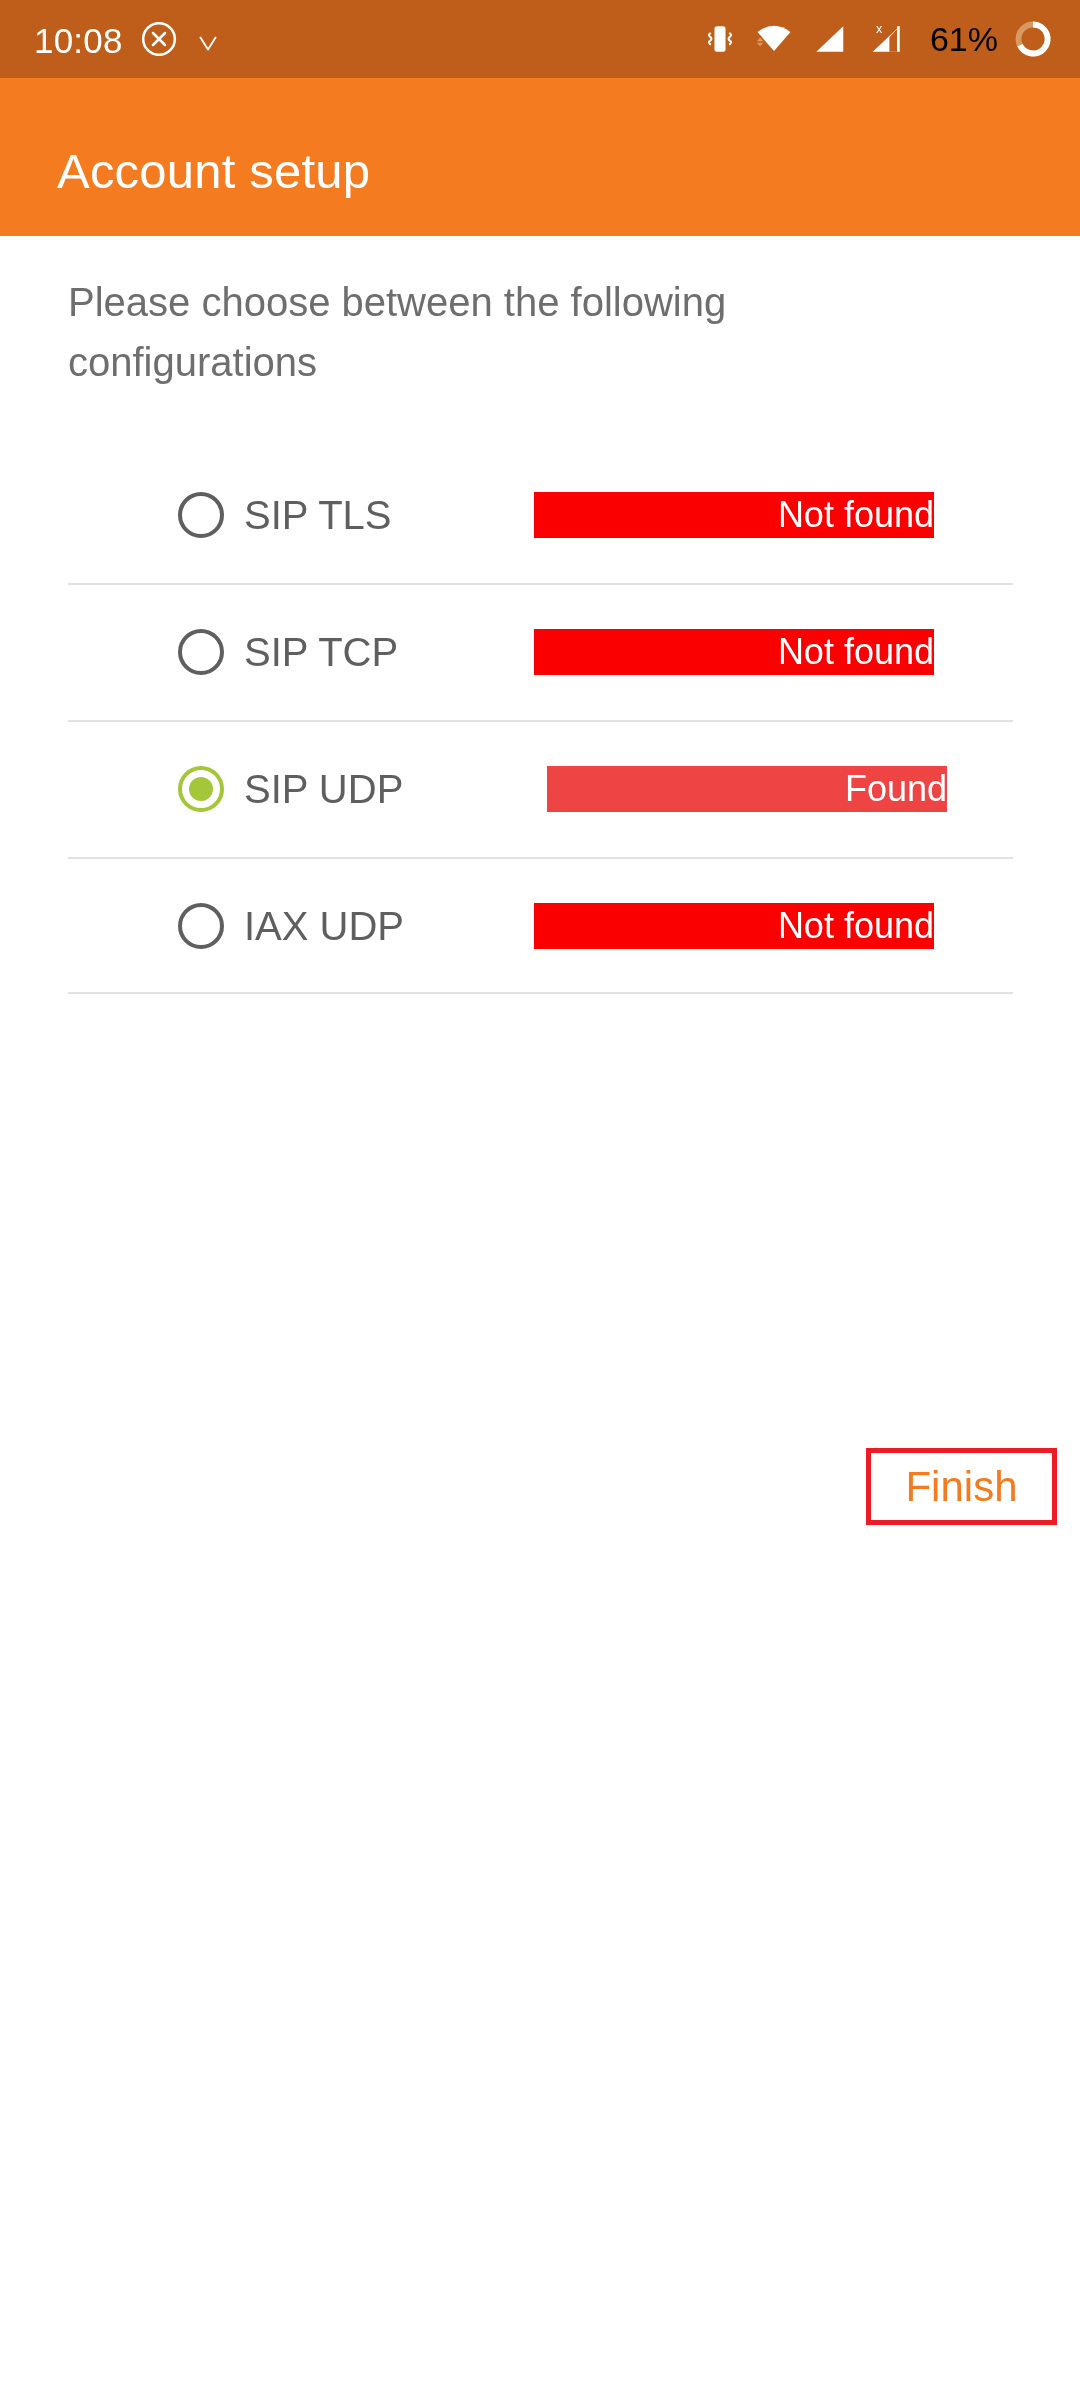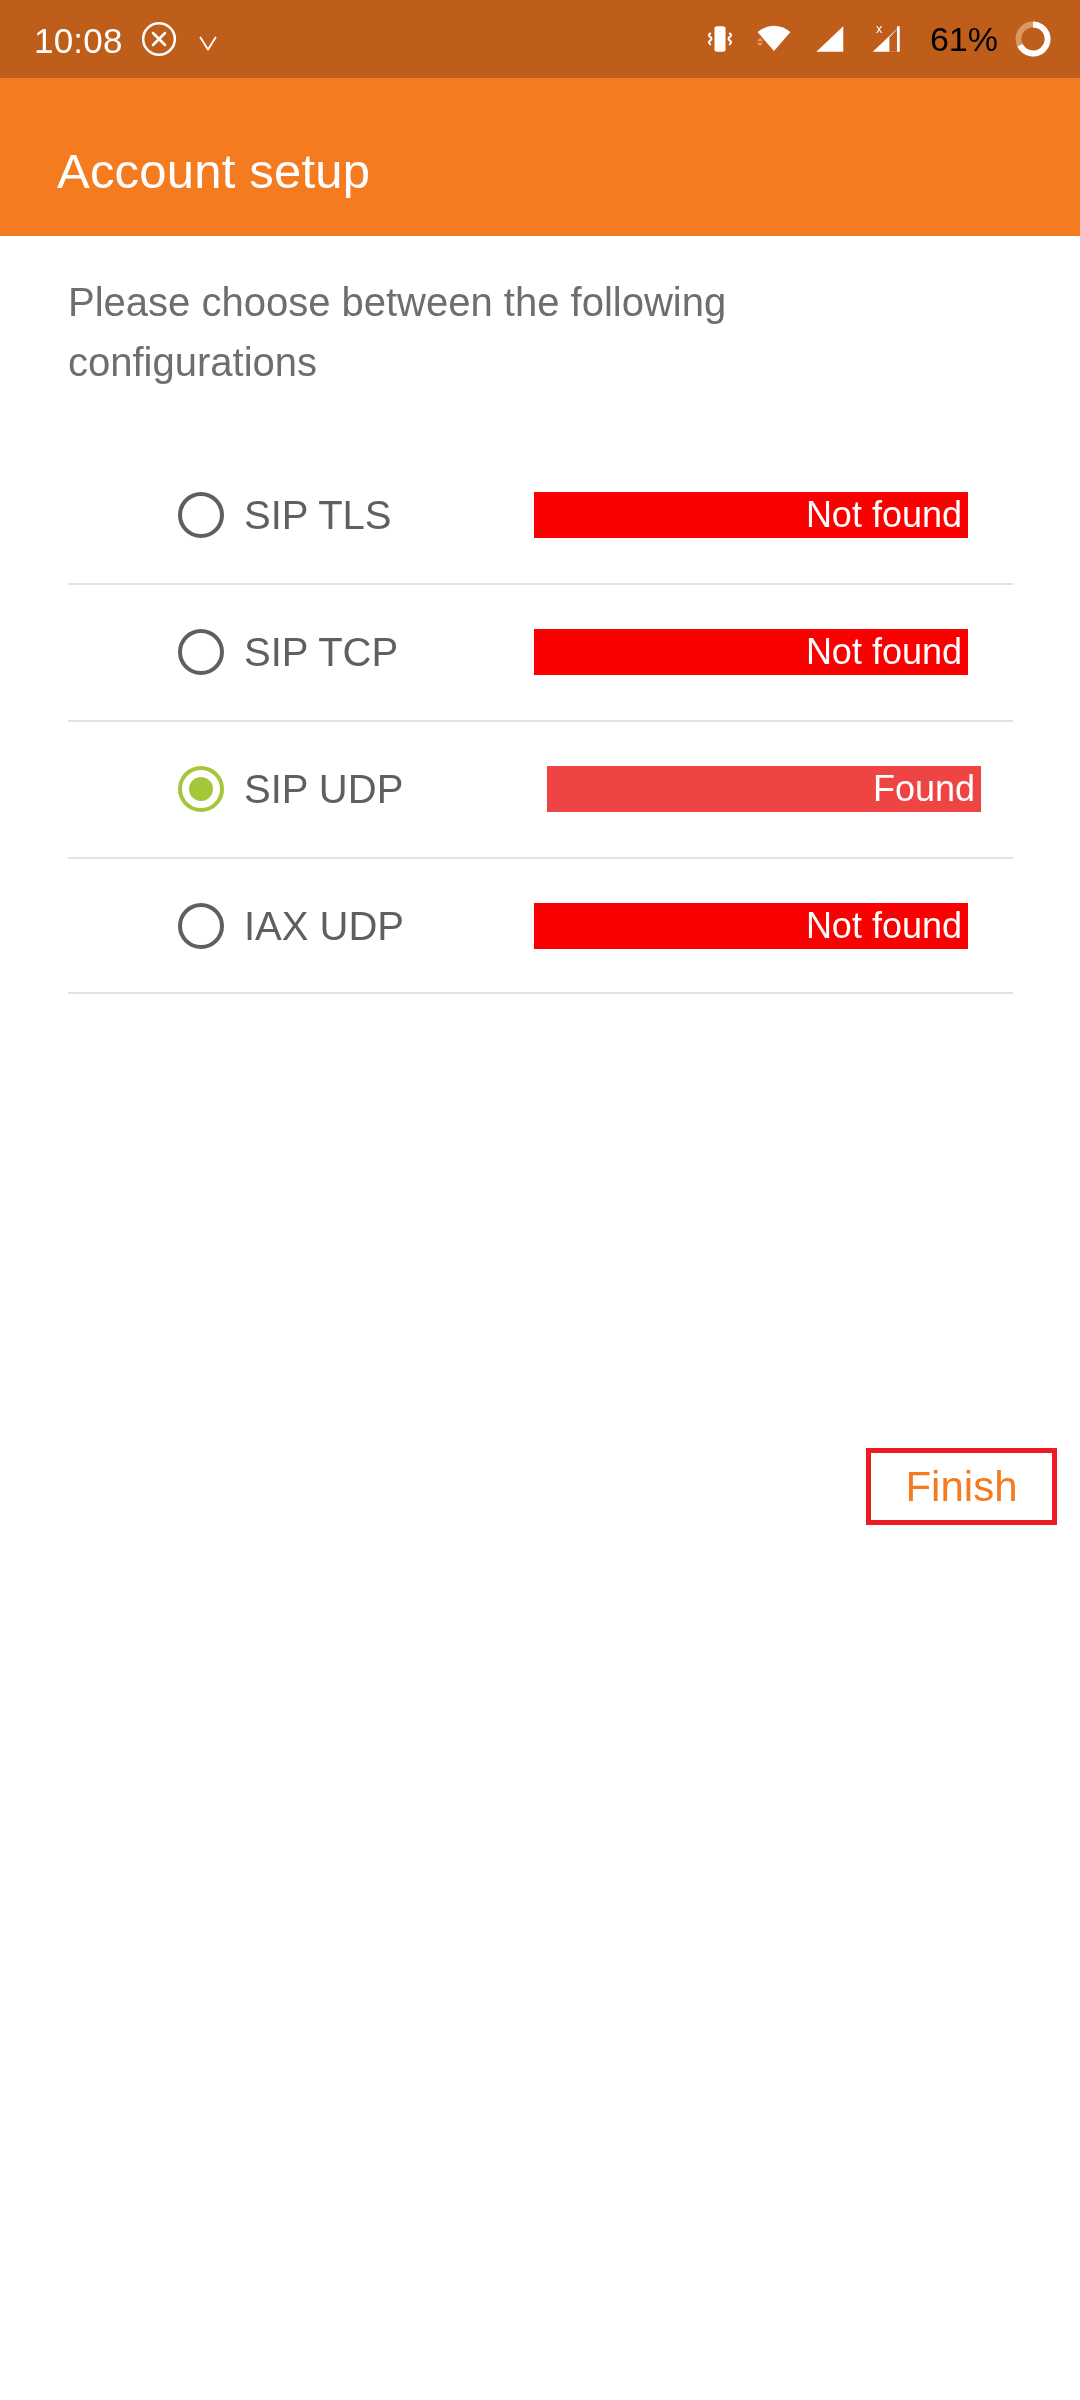--- a/index.html
+++ b/index.html
@@ -143,26 +143,25 @@
     position: absolute;
     left: 244px;
     color: #5f5f5f;
     font-size: 40px;
     line-height: 1;
   }
 
   .status-badge {
     position: absolute;
     left: 534px;
-    width: 434px;
+    width: 400px;
     height: 46px;
     display: flex;
     align-items: center;
     justify-content: flex-end;
-    padding-right: 6px;
     color: #ffffff;
     font-size: 36px;
     line-height: 1;
   }
   .status-badge.not-found { background: #fa0000; }
   .status-badge.found     { background: #ef4444; margin-left: 13px; }
 
   
   #finish-button {
     position: absolute;

